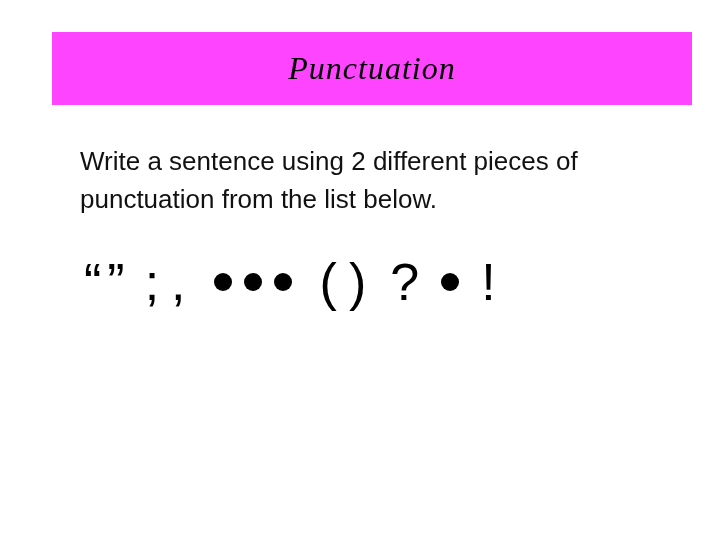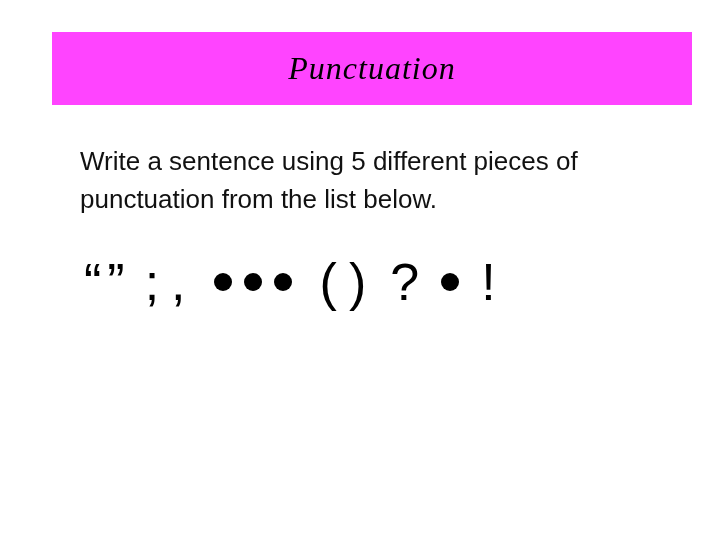--- a/index.html
+++ b/index.html
@@ -134,21 +134,21 @@
 <body>
 
 <div class="page">
 
   <div class="title-bar">
     <span class="title-text">Punctuation</span>
   </div>
 
   <div class="content-area">
 
-    <div class="instruction-text">Write a sentence using 5 different pieces of punctuation from the list below.</div>
+    <div class="instruction-text">Write a sentence using 2 different pieces of punctuation from the list below.</div>
 
     <div class="punctuation-row">
 
       <span class="punct-item punct-open-quote">“</span>
       <span class="punct-item punct-close-quote">”</span>
 
       <span class="punct-item punct-semicolon">;</span>
       <span class="punct-item punct-comma">,</span>
 
       <span class="punct-ellipsis">

